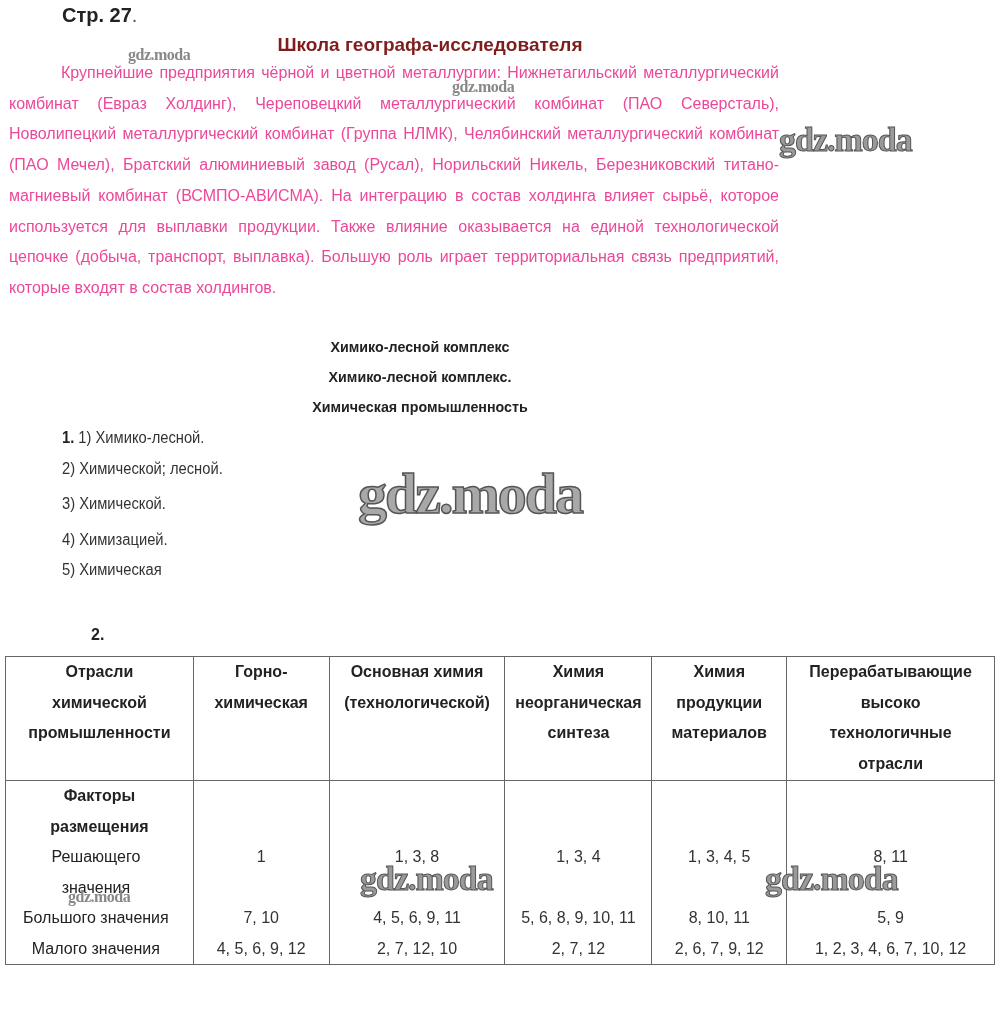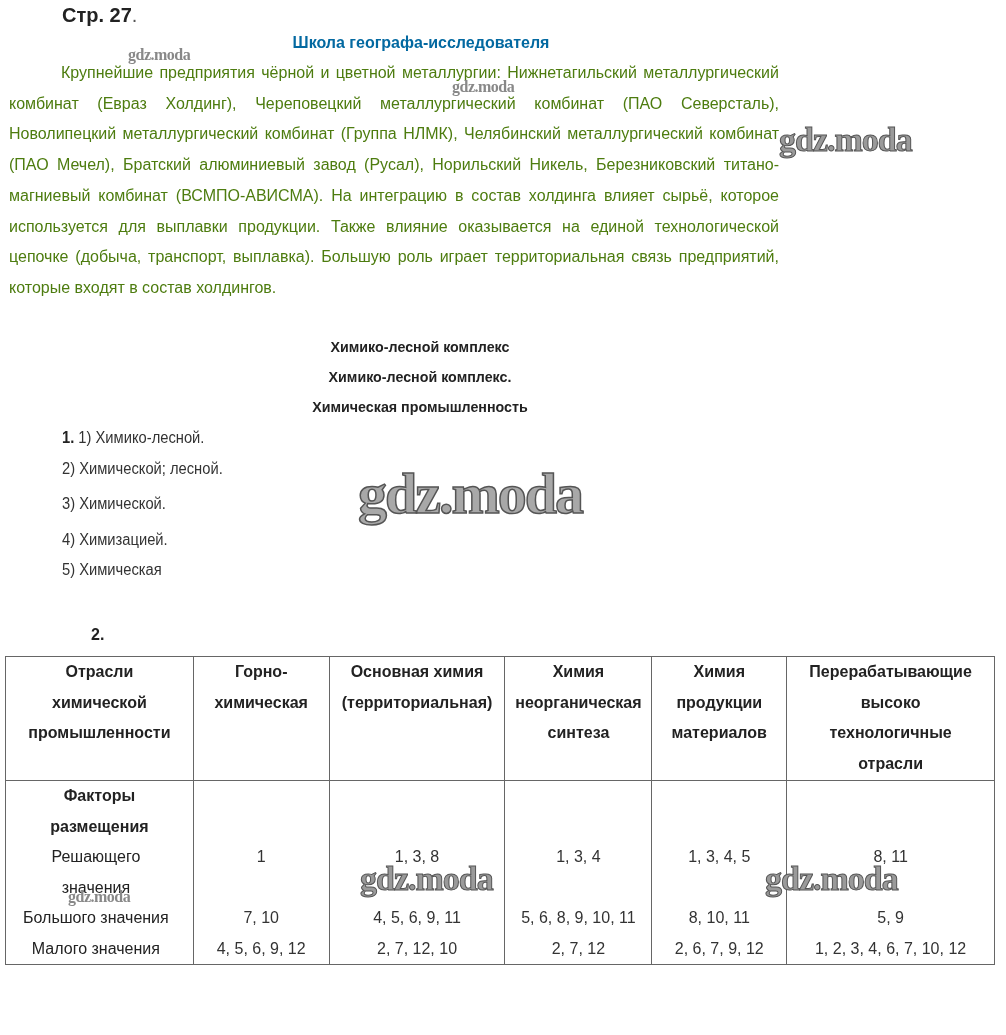--- a/index.html
+++ b/index.html
@@ -1,22 +1,22 @@
 <!DOCTYPE html>
 <html><head>
 <meta charset="utf-8">
 <style>
   html, body { margin: 0; padding: 0; background: #ffffff; }
   body { width: 1006px; height: 1035px; position: relative; overflow: hidden;
          font-family: "Liberation Sans", sans-serif; color: #222; }
   .abs { position: absolute; }
   .page-ref { left: 62px; top: 4px; font-size: 20px; font-weight: bold; color: #222; }
   .page-ref .dot { font-weight: normal; color: #555; }
-  .center-title { left: 3px; width: 836px; text-align: center; font-size: 16px; font-weight: bold; color: #0369a1; }
-  .para { left: 9px; top: 58px; width: 770px; font-size: 16px; line-height: 30.7px; color: #4d7c0f; text-align: justify; }
+  .center-title { left: 12px; width: 836px; text-align: center; font-size: 19px; font-weight: bold; color: #7f1d1d; }
+  .para { left: 9px; top: 58px; width: 770px; font-size: 16px; line-height: 30.7px; color: #ec4899; text-align: justify; }
   .para p { margin: 0; text-indent: 52px; }
   .sub-title { left: 0; width: 840px; text-align: center; font-size: 15.5px; font-weight: bold; color: #222; transform: scaleX(0.92); transform-origin: center; }
   .answer { left: 62px; font-size: 16px; color: #333; transform: scaleX(0.92); transform-origin: left; }
   .answer b { font-weight: bold; color: #222; }
   .task2 { left: 91px; top: 626px; font-size: 16px; font-weight: bold; color: #222; }
 
   table.grid { position: absolute; left: 5px; top: 656px; width: 990px; border-collapse: collapse; font-size: 16px; color: #222; }
   table.grid td, table.grid th { border: 1.3px solid #666; vertical-align: top; padding: 0; }
   table.grid th { font-weight: bold; text-align: center; line-height: 30.5px; padding-top: -2px; height: 123px; }
   table.grid td.col { text-align: center; color: #333; }
@@ -73,21 +73,21 @@
         </th>
     <th>
           <div class="cell-lines">
             <span>Горно-</span>
             <span>химическая</span>
           </div>
         </th>
     <th>
           <div class="cell-lines">
             <span>Основная химия</span>
-            <span>(территориальная)</span>
+            <span>(технологической)</span>
           </div>
         </th>
     <th>
           <div class="cell-lines">
             <span>Химия</span>
             <span>неорганическая</span>
             <span>синтеза</span>
           </div>
         </th>
     <th>

